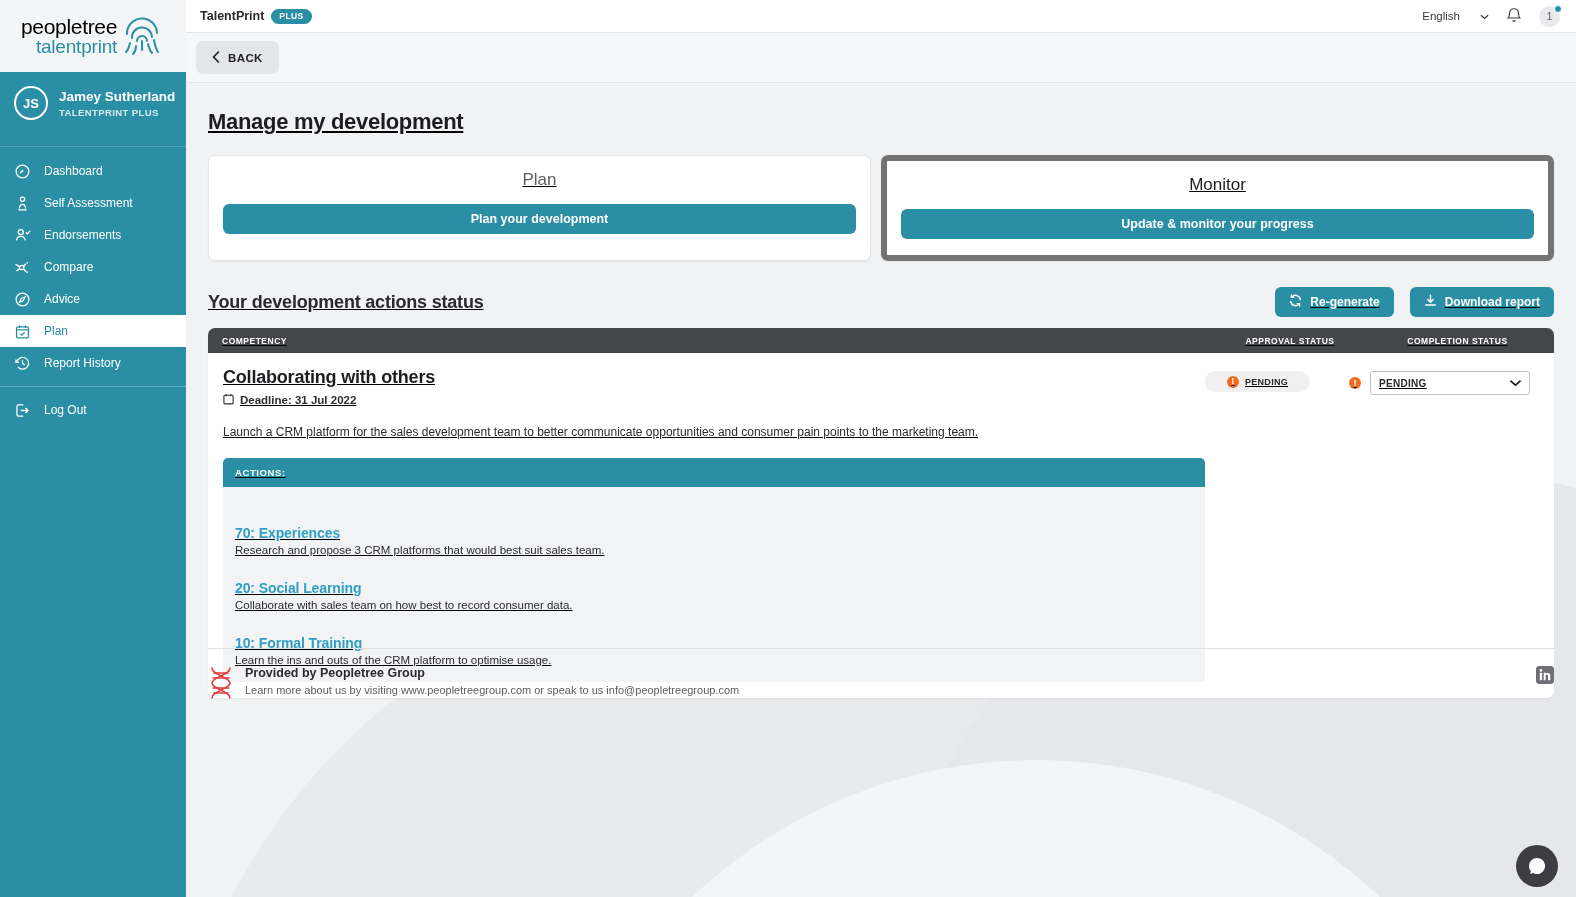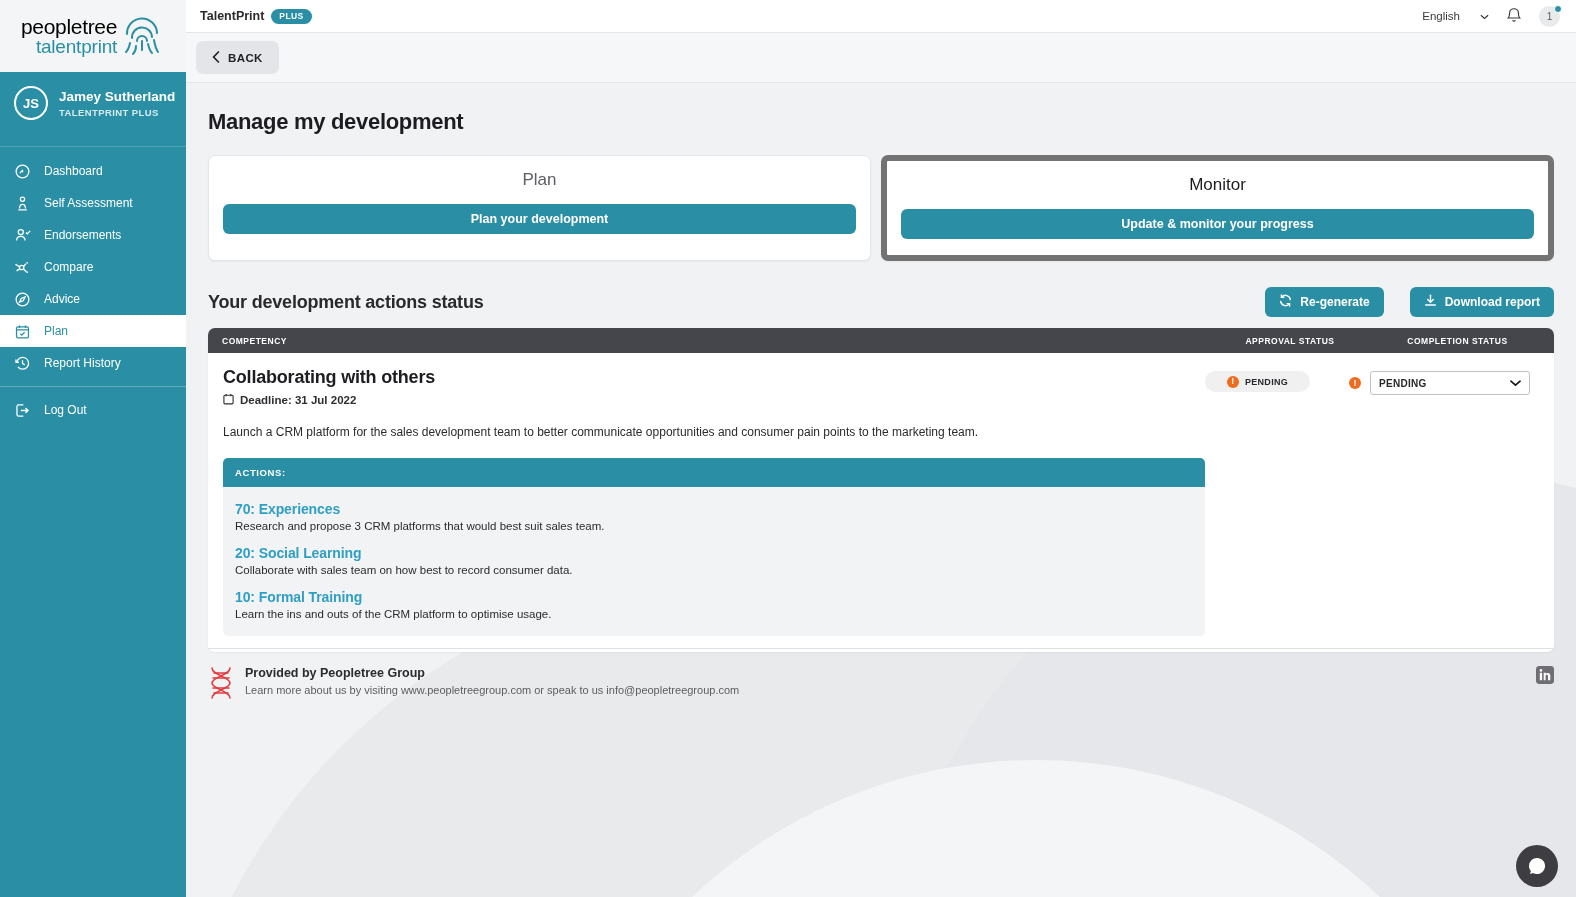--- a/index.html
+++ b/index.html
@@ -104,41 +104,41 @@
   }
   .back-btn {
     background: #e4e5e8; border: none; border-radius: 7px;
     height: 33px; padding: 0 16px;
     display: flex; align-items: center; gap: 8px;
     font-size: 11.5px; font-weight: bold; color: #232326;
     letter-spacing: .4px; cursor: pointer;
     font-family: "Liberation Sans", sans-serif;
   }
 
-  .content { position: relative; z-index: 2; padding: 26px 22px 12px 22px; }
+  .content { position: relative; z-index: 2; padding: 26px 22px 12px 22px; text-decoration: underline; }
   .page-title { font-size: 22px; font-weight: bold; color: #1d1d21; letter-spacing: -.3px; }
 
   .cards-row { display: flex; gap: 10px; margin-top: 20px; }
   .card {
     flex: 1; background: #fff; border-radius: 7px;
     border: 1px solid #e5e6e9; padding: 14px 14px 16px 14px;
     box-shadow: 0 1px 2px rgba(0,0,0,.05);
   }
   .card.selected { border: 6px solid #737373; }
   .card-title { text-align: center; font-size: 17px; color: #5e5e63; margin-bottom: 14px; }
   .card.selected .card-title { color: #1d1d21; }
   .card-btn {
     width: 100%; background: #2a8fa5; border: none; border-radius: 6px;
     color: #fff; font-size: 12.5px; font-weight: bold; height: 30px; cursor: pointer;
     font-family: "Liberation Sans", sans-serif;
   }
 
   .section-head { display: flex; align-items: center; margin-top: 26px; }
   .section-title { font-size: 18px; font-weight: bold; color: #2a2a2e; letter-spacing: -.2px; }
-  .section-actions { margin-left: auto; display: flex; gap: 26px; }
+  .section-actions { margin-left: auto; display: flex; gap: 16px; }
   .pill-btn {
     background: #2a8fa5; border: none; border-radius: 6px;
     color: #fff; font-size: 12px; font-weight: bold;
     height: 30px; padding: 0 14px; cursor: pointer;
     display: flex; align-items: center; gap: 8px;
     font-family: "Liberation Sans", sans-serif;
   }
 
   .table-wrap { margin-top: 11px; border-radius: 7px; overflow: hidden; box-shadow: 0 1px 2px rgba(0,0,0,.05); }
   .thead {
@@ -156,21 +156,21 @@
   .comp-title { font-size: 18px; font-weight: bold; color: #1d1d21; letter-spacing: -.2px; }
   .deadline { display: flex; align-items: center; gap: 6px; margin-top: 5px; font-size: 11.5px; color: #2e2e32; font-weight: bold; }
   .comp-desc { font-size: 12px; color: #2b2b2f; margin-top: 18px; }
 
   .actions-box { margin-top: 19px; border-radius: 5px; overflow: hidden; width: 988px; max-width: 100%; }
   .actions-head {
     background: #2a8fa5; color: #fff; font-size: 9.5px; font-weight: bold;
     letter-spacing: .6px; height: 29px; display: flex; align-items: center; padding-left: 12px;
   }
   .actions-body { background: #f2f3f4; padding: 14px 12px 16px 12px; }
-  .act-item { margin-bottom: 13px; }
+  .act-item { margin-bottom: 13px; margin-top: 24px; }
   .act-item:last-child { margin-bottom: 0; }
   .act-title { font-size: 14px; font-weight: bold; color: #2f9fc4; letter-spacing: -.1px; }
   .act-desc { font-size: 11.5px; color: #2b2b2f; margin-top: 3px; }
 
   .tbody-right { width: 335px; flex: 0 0 335px; display: flex; align-items: flex-start; padding-top: 4px; gap: 11px; }
   .status-pill {
     width: 105px; height: 21px; background: #f0f0f1; border-radius: 11px;
     display: flex; align-items: center; justify-content: center; gap: 6px;
     font-size: 9px; font-weight: bold; color: #28282c; letter-spacing: .3px;
     margin-left: 0px;

